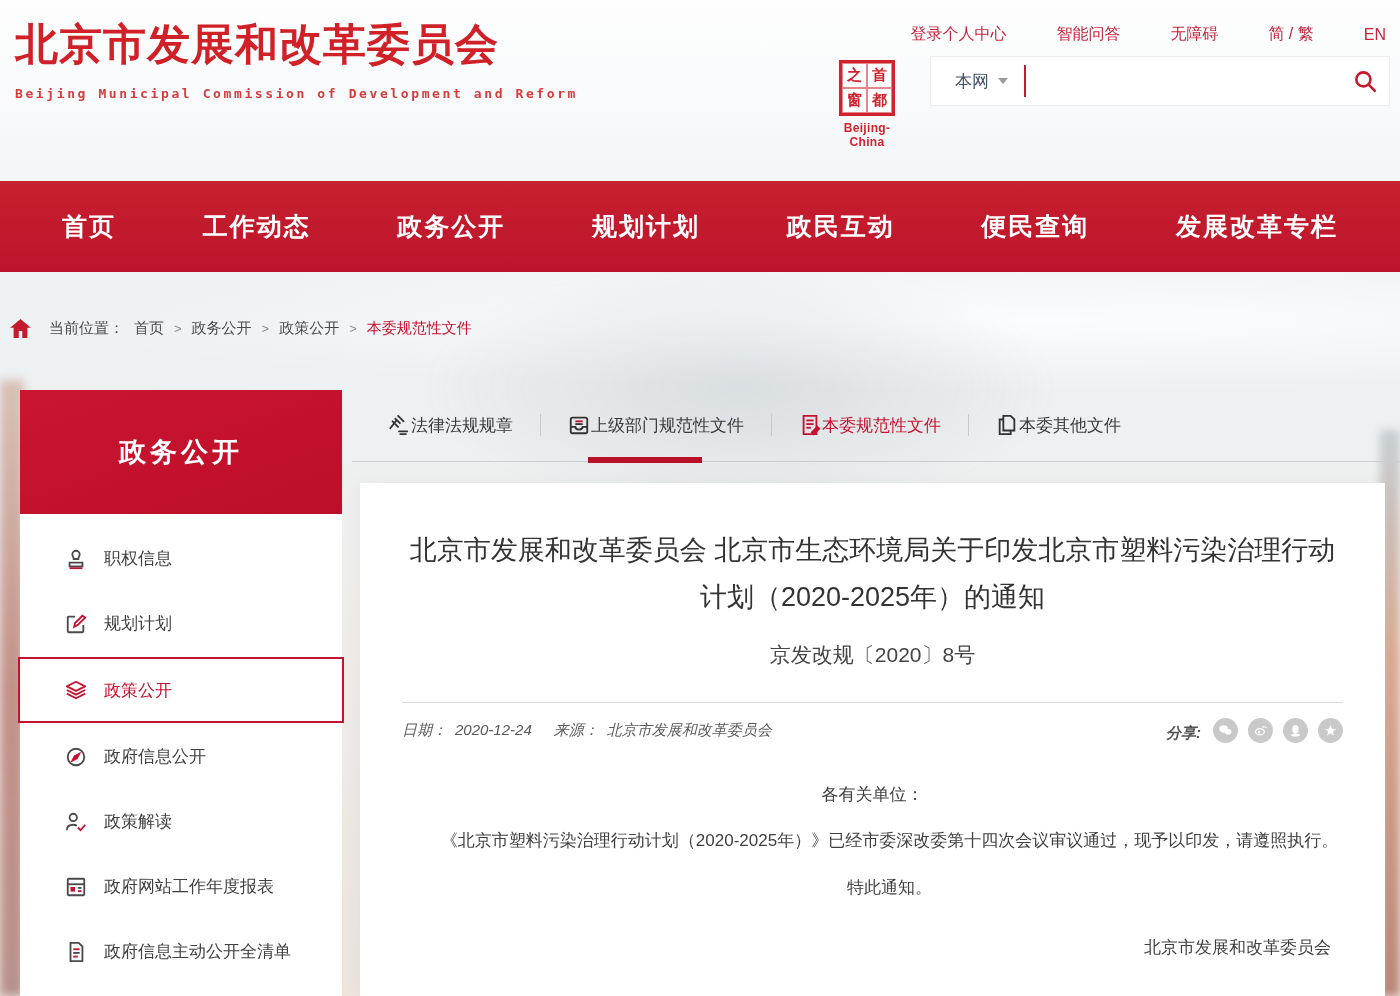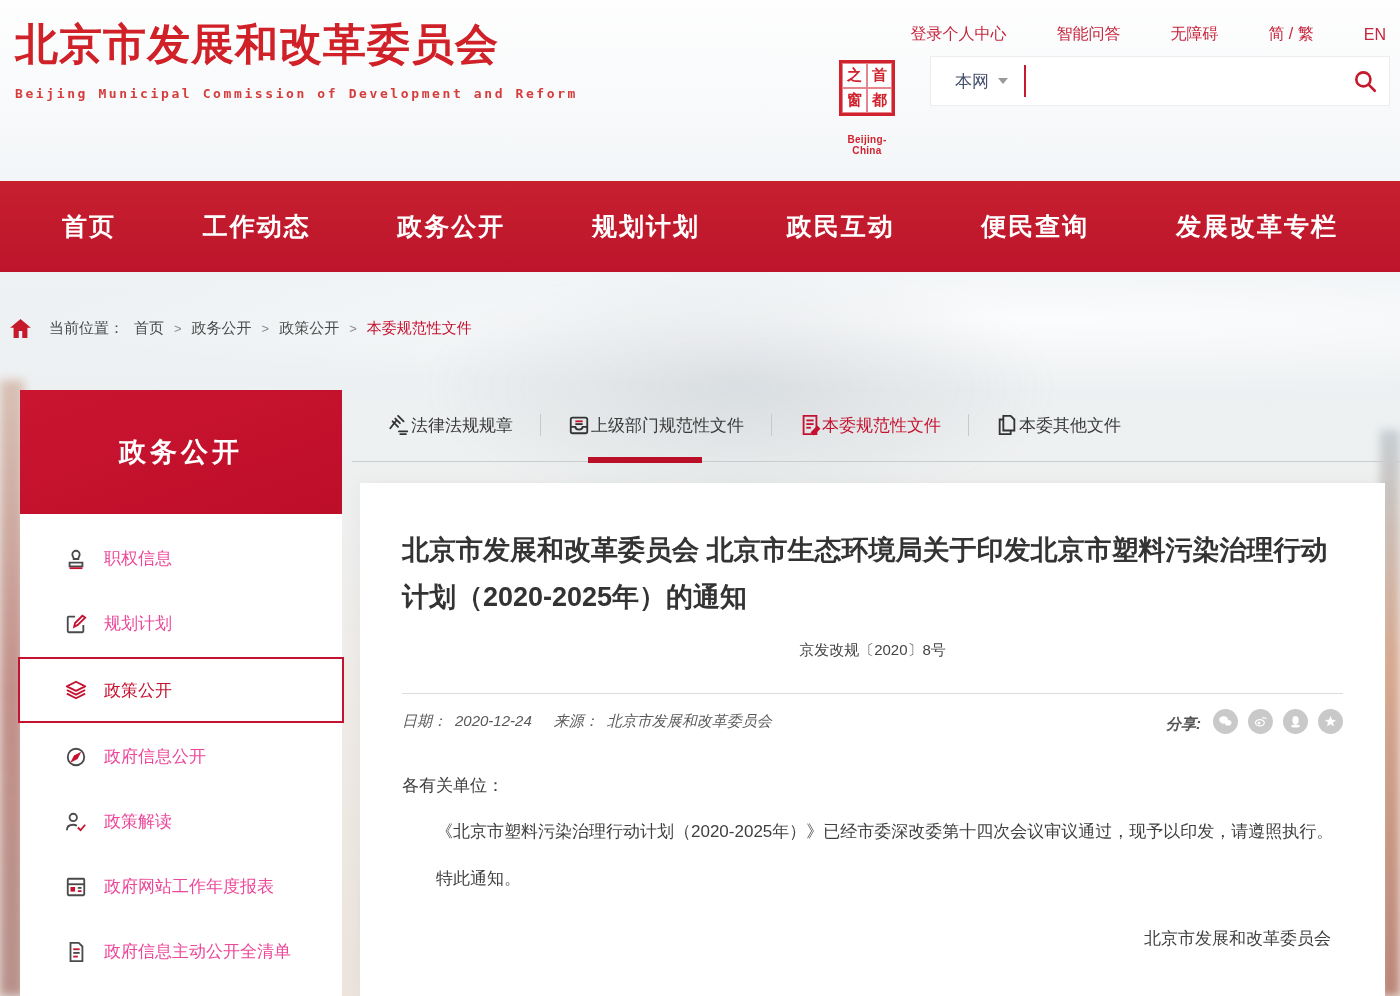--- a/index.html
+++ b/index.html
@@ -26,21 +26,21 @@
   .logo-sub { margin-top:12px; font-size:13px; font-weight:bold; color:#d53c3c; letter-spacing:2.6px;
     font-family:"DejaVu Sans Mono","Liberation Mono",monospace; }
   .top-links { position:absolute; top:24px; right:14px; display:flex; align-items:center; gap:50px; }
   .top-link { font-size:16px; color:#c5253d; cursor:pointer; white-space:nowrap; }
 
   .seal { position:absolute; left:836px; top:60px; width:62px; text-align:center; cursor:pointer; }
   .seal-box { width:56px; height:56px; margin:0 auto; border:3px solid #d0232e; display:grid;
     grid-template-columns:1fr 1fr; grid-template-rows:1fr 1fr; background:#fff; }
   .seal-cell { display:flex; align-items:center; justify-content:center; font-size:15px; font-weight:bold;
     color:#d0232e; border:1px solid rgba(208,35,46,.55); }
-  .seal-caption { margin-top:18px; font-size:10px; font-weight:bold; color:#d0232e; letter-spacing:.3px; }
+  .seal-caption { margin-top:5px; font-size:12px; font-weight:bold; color:#d0232e; letter-spacing:.3px; }
 
   .search { position:absolute; left:930px; top:56px; width:460px; height:50px; background:#fff;
     border:1px solid #ededed; display:flex; align-items:center; }
   .search-scope { display:flex; align-items:center; gap:9px; padding:0 16px 0 24px; font-size:17px; color:#45506b; cursor:pointer; }
   .caret-down { width:0; height:0; border-left:5px solid transparent; border-right:5px solid transparent; border-top:6px solid #9a9a9a; }
   .cursor-bar { width:2px; height:32px; background:#c51a2b; }
   .search-input { flex:1; height:100%; border:none; outline:none; font-size:16px; padding:0 12px; background:transparent; }
   .search-btn { width:48px; display:flex; align-items:center; justify-content:center; cursor:pointer; }
 
   
@@ -57,54 +57,54 @@
   .bc-sep { color:#8a8a8a; font-size:13px; }
   .bc-current { color:#c51230; }
 
   
   .sidebar { position:absolute; left:20px; top:390px; width:322px; height:606px; }
   .sidebar-header { height:124px; background:linear-gradient(160deg,#cb1531,#bd0e29);
     display:flex; align-items:center; justify-content:center; font-size:27px; font-weight:bold;
     color:#fff; letter-spacing:4px; }
   .sidebar-menu { background:#fff; padding:12px 0 0; min-height:482px; }
   .menu-item { display:flex; align-items:center; gap:16px; height:65px; padding-left:44px;
-    font-size:17px; color:#ec4899; cursor:pointer; }
+    font-size:17px; color:#404040; cursor:pointer; }
   .menu-item .mi-icon { width:24px; height:24px; display:flex; align-items:center; justify-content:center; color:#4a4a4a; }
   .menu-item.active { height:66px; border:2px solid #c51230; color:#c51230; margin:1px -2px; }
   .menu-item.active .mi-icon { color:#c51230; }
   .mi-icon svg { width:22px; height:22px; }
 
   
   .tabs { position:absolute; left:388px; top:406px; height:38px; display:flex; align-items:center; }
   .tab { display:flex; align-items:center; gap:1px; font-size:17px; color:#3a3a3a; padding:0 27px; cursor:pointer; white-space:nowrap; }
   .tab:first-child { padding-left:0; }
   .tab .tab-icon { width:22px; height:22px; display:flex; align-items:center; justify-content:center; color:#333; }
   .tab.active { color:#c51230; }
   .tab.active .tab-icon { color:#c51230; }
   .tab-sep { width:1px; height:22px; background:#c9c9c9; }
   .tabs-rule { position:absolute; left:352px; top:461px; width:1048px; height:1px; background:#c9ccd0; }
   .tab-indicator { position:absolute; left:588px; top:457px; width:114px; height:6px; background:#b90f27; }
 
   
   .article { position:absolute; left:360px; top:483px; width:1025px; height:513px; background:#ffffff;
     box-shadow:0 0 16px rgba(60,60,70,.05); padding:0 42px; }
-  .article-title { margin:44px auto 0; max-width:950px; font-size:27px; font-weight:bold;
+  .article-title { margin:44px auto 0; max-width:950px; text-align:center; font-size:27px; font-weight:normal;
     color:#333; line-height:1.75; }
-  .doc-number { text-align:center; font-size:15px; color:#454545; margin-top:19px; }
+  .doc-number { text-align:center; font-size:21px; color:#454545; margin-top:19px; }
   .meta-rule { margin-top:33px; height:1px; background:#dcdcdc; }
   .meta { display:flex; justify-content:space-between; align-items:center; margin-top:15px;
     font-size:15px; color:#5a5a5a;font-style:italic; }
   .meta-left { display:flex; gap:8px; }
   .share { display:flex; align-items:flex-end; gap:10px; }
   .share-label { font-size:15px; font-weight:bold; color:#555; margin-right:2px; }
   .share-btn { width:25px; height:25px; border-radius:50%; background:#c9c9c9; display:flex;
     align-items:center; justify-content:center; cursor:pointer; color:#fff; }
   .share-btn svg { width:15px; height:15px; }
   .body-text { margin-top:34px; font-size:17px; color:#3f3f3f; line-height:2.15; }
-  .para { margin-bottom:10px; }
+  .para { margin-bottom:10px;text-align:center; }
   .para.indent { text-indent:2em; }
   .signature { text-align:right; margin-top:24px; padding-right:12px; font-size:17px; color:#3f3f3f; }
 </style>
 </head>
 <body>
 
 <div class="page">
   <div class="bg-clouds"></div>
   <div class="bg-temple"></div>
   <div class="bg-left-strip"></div>

